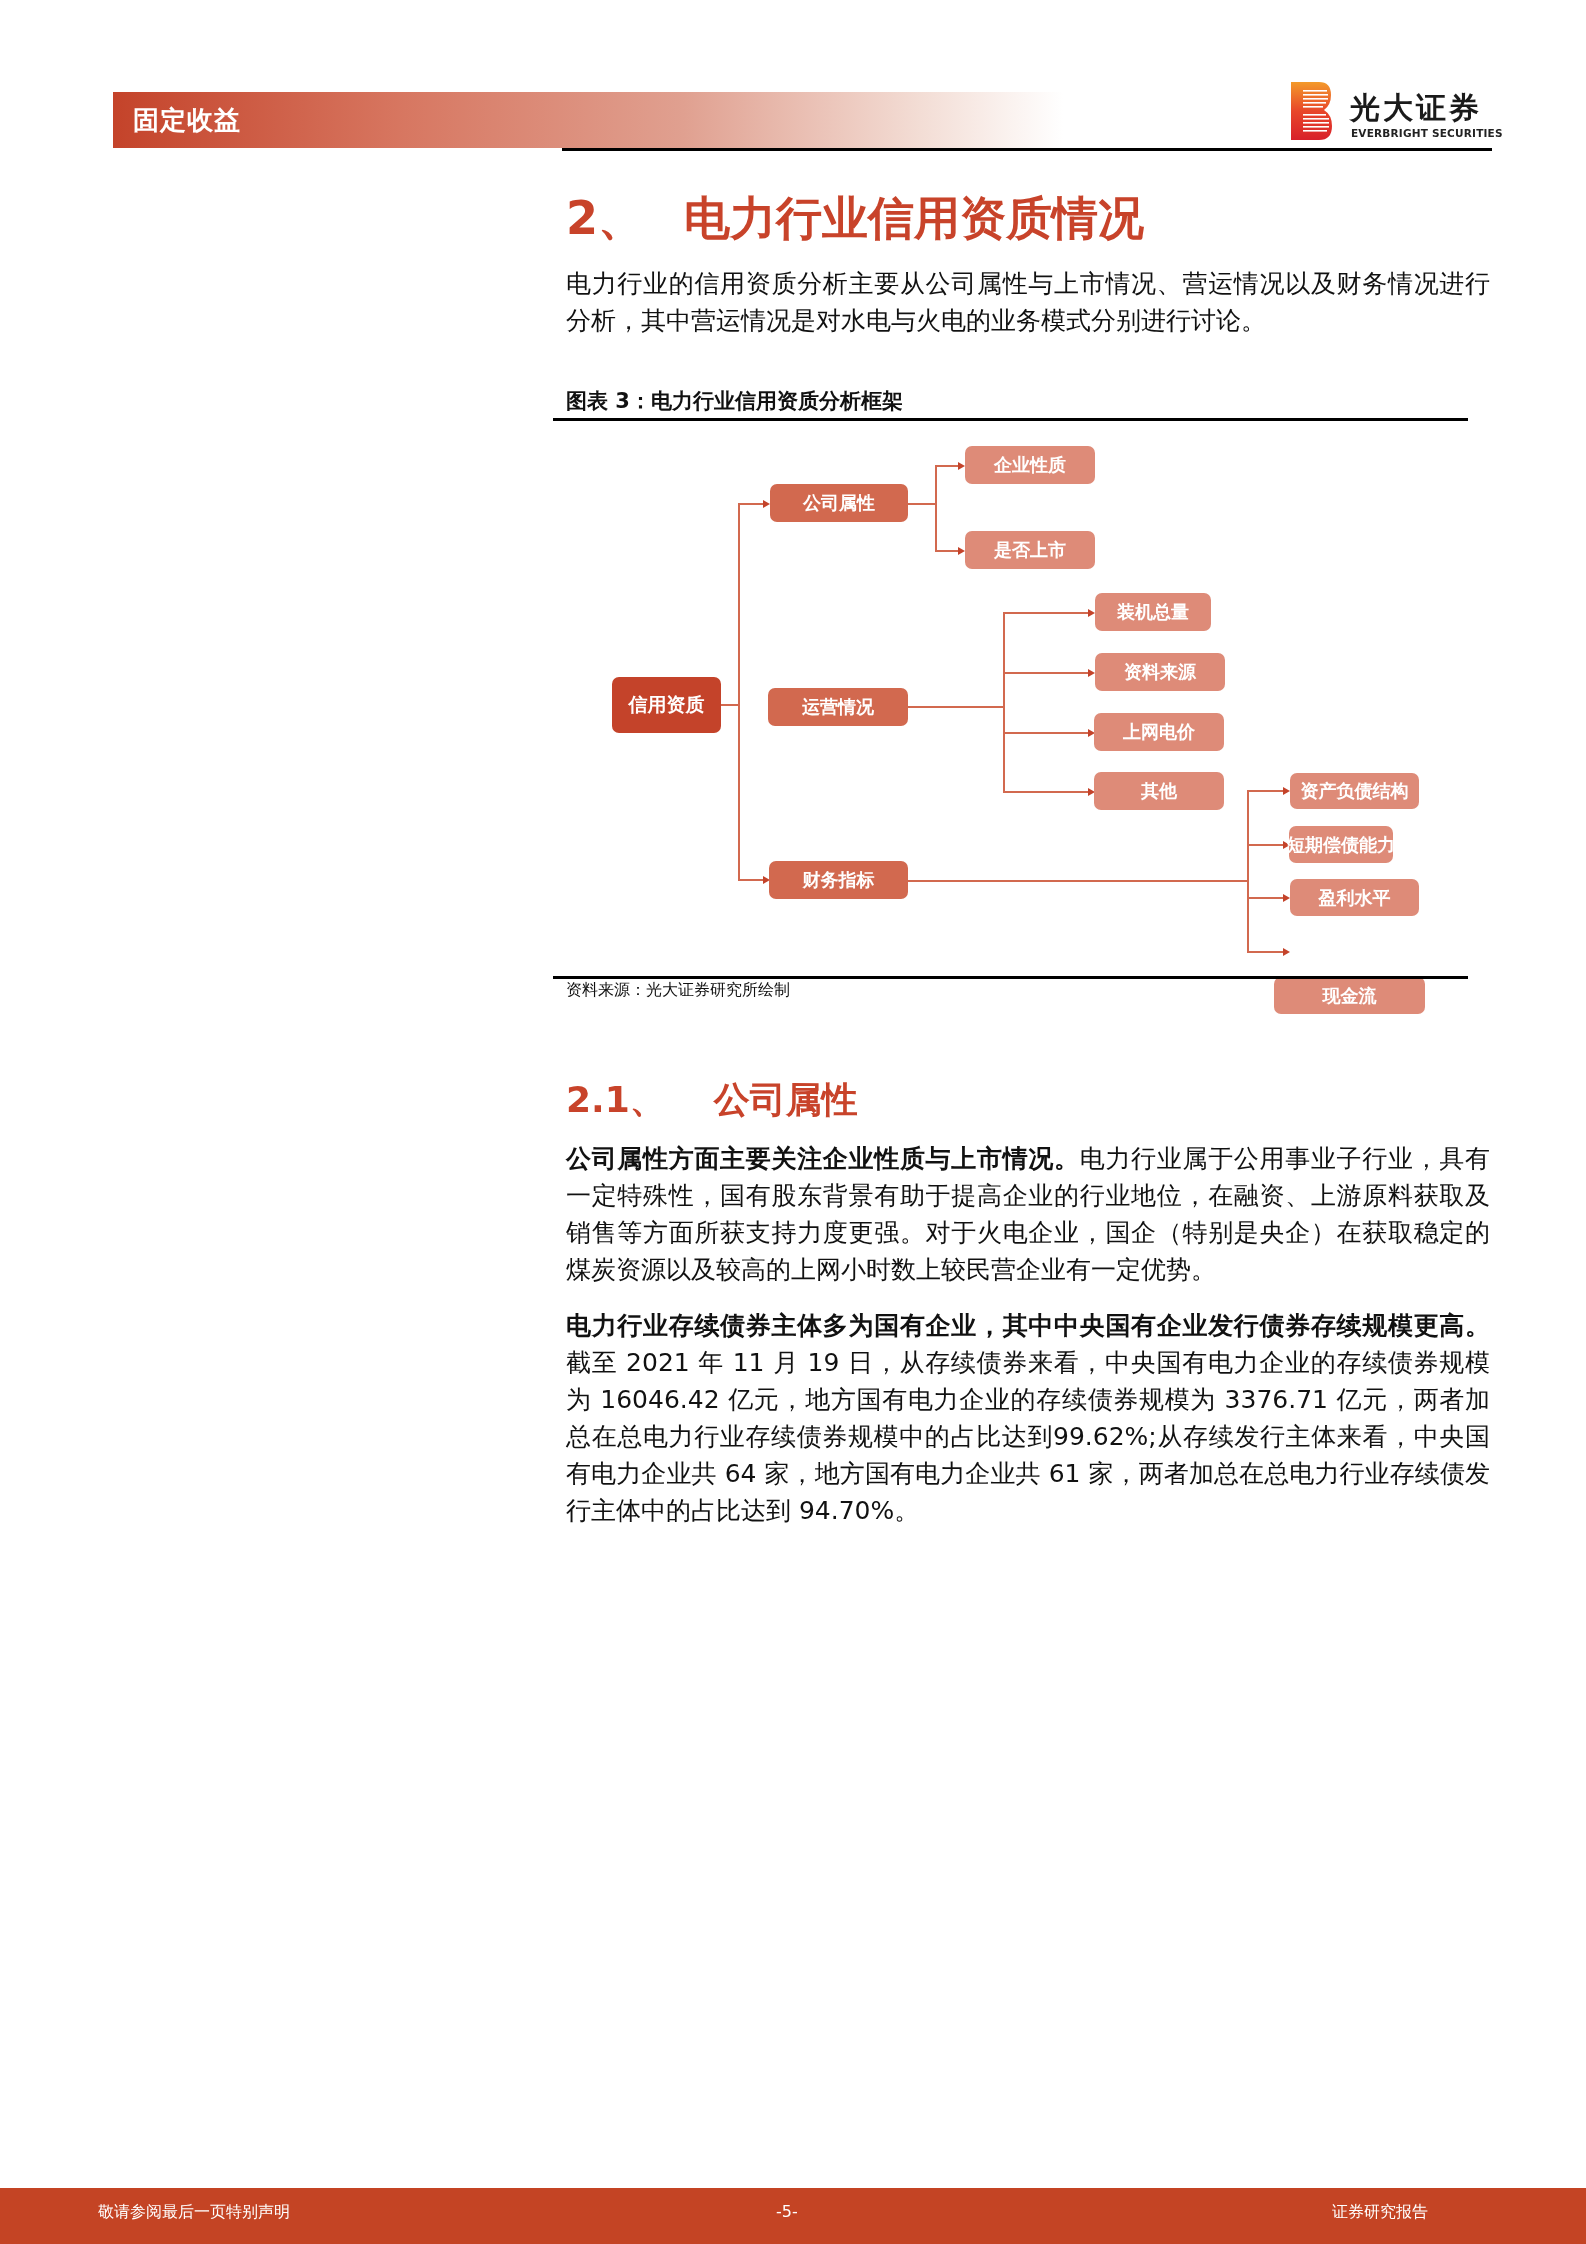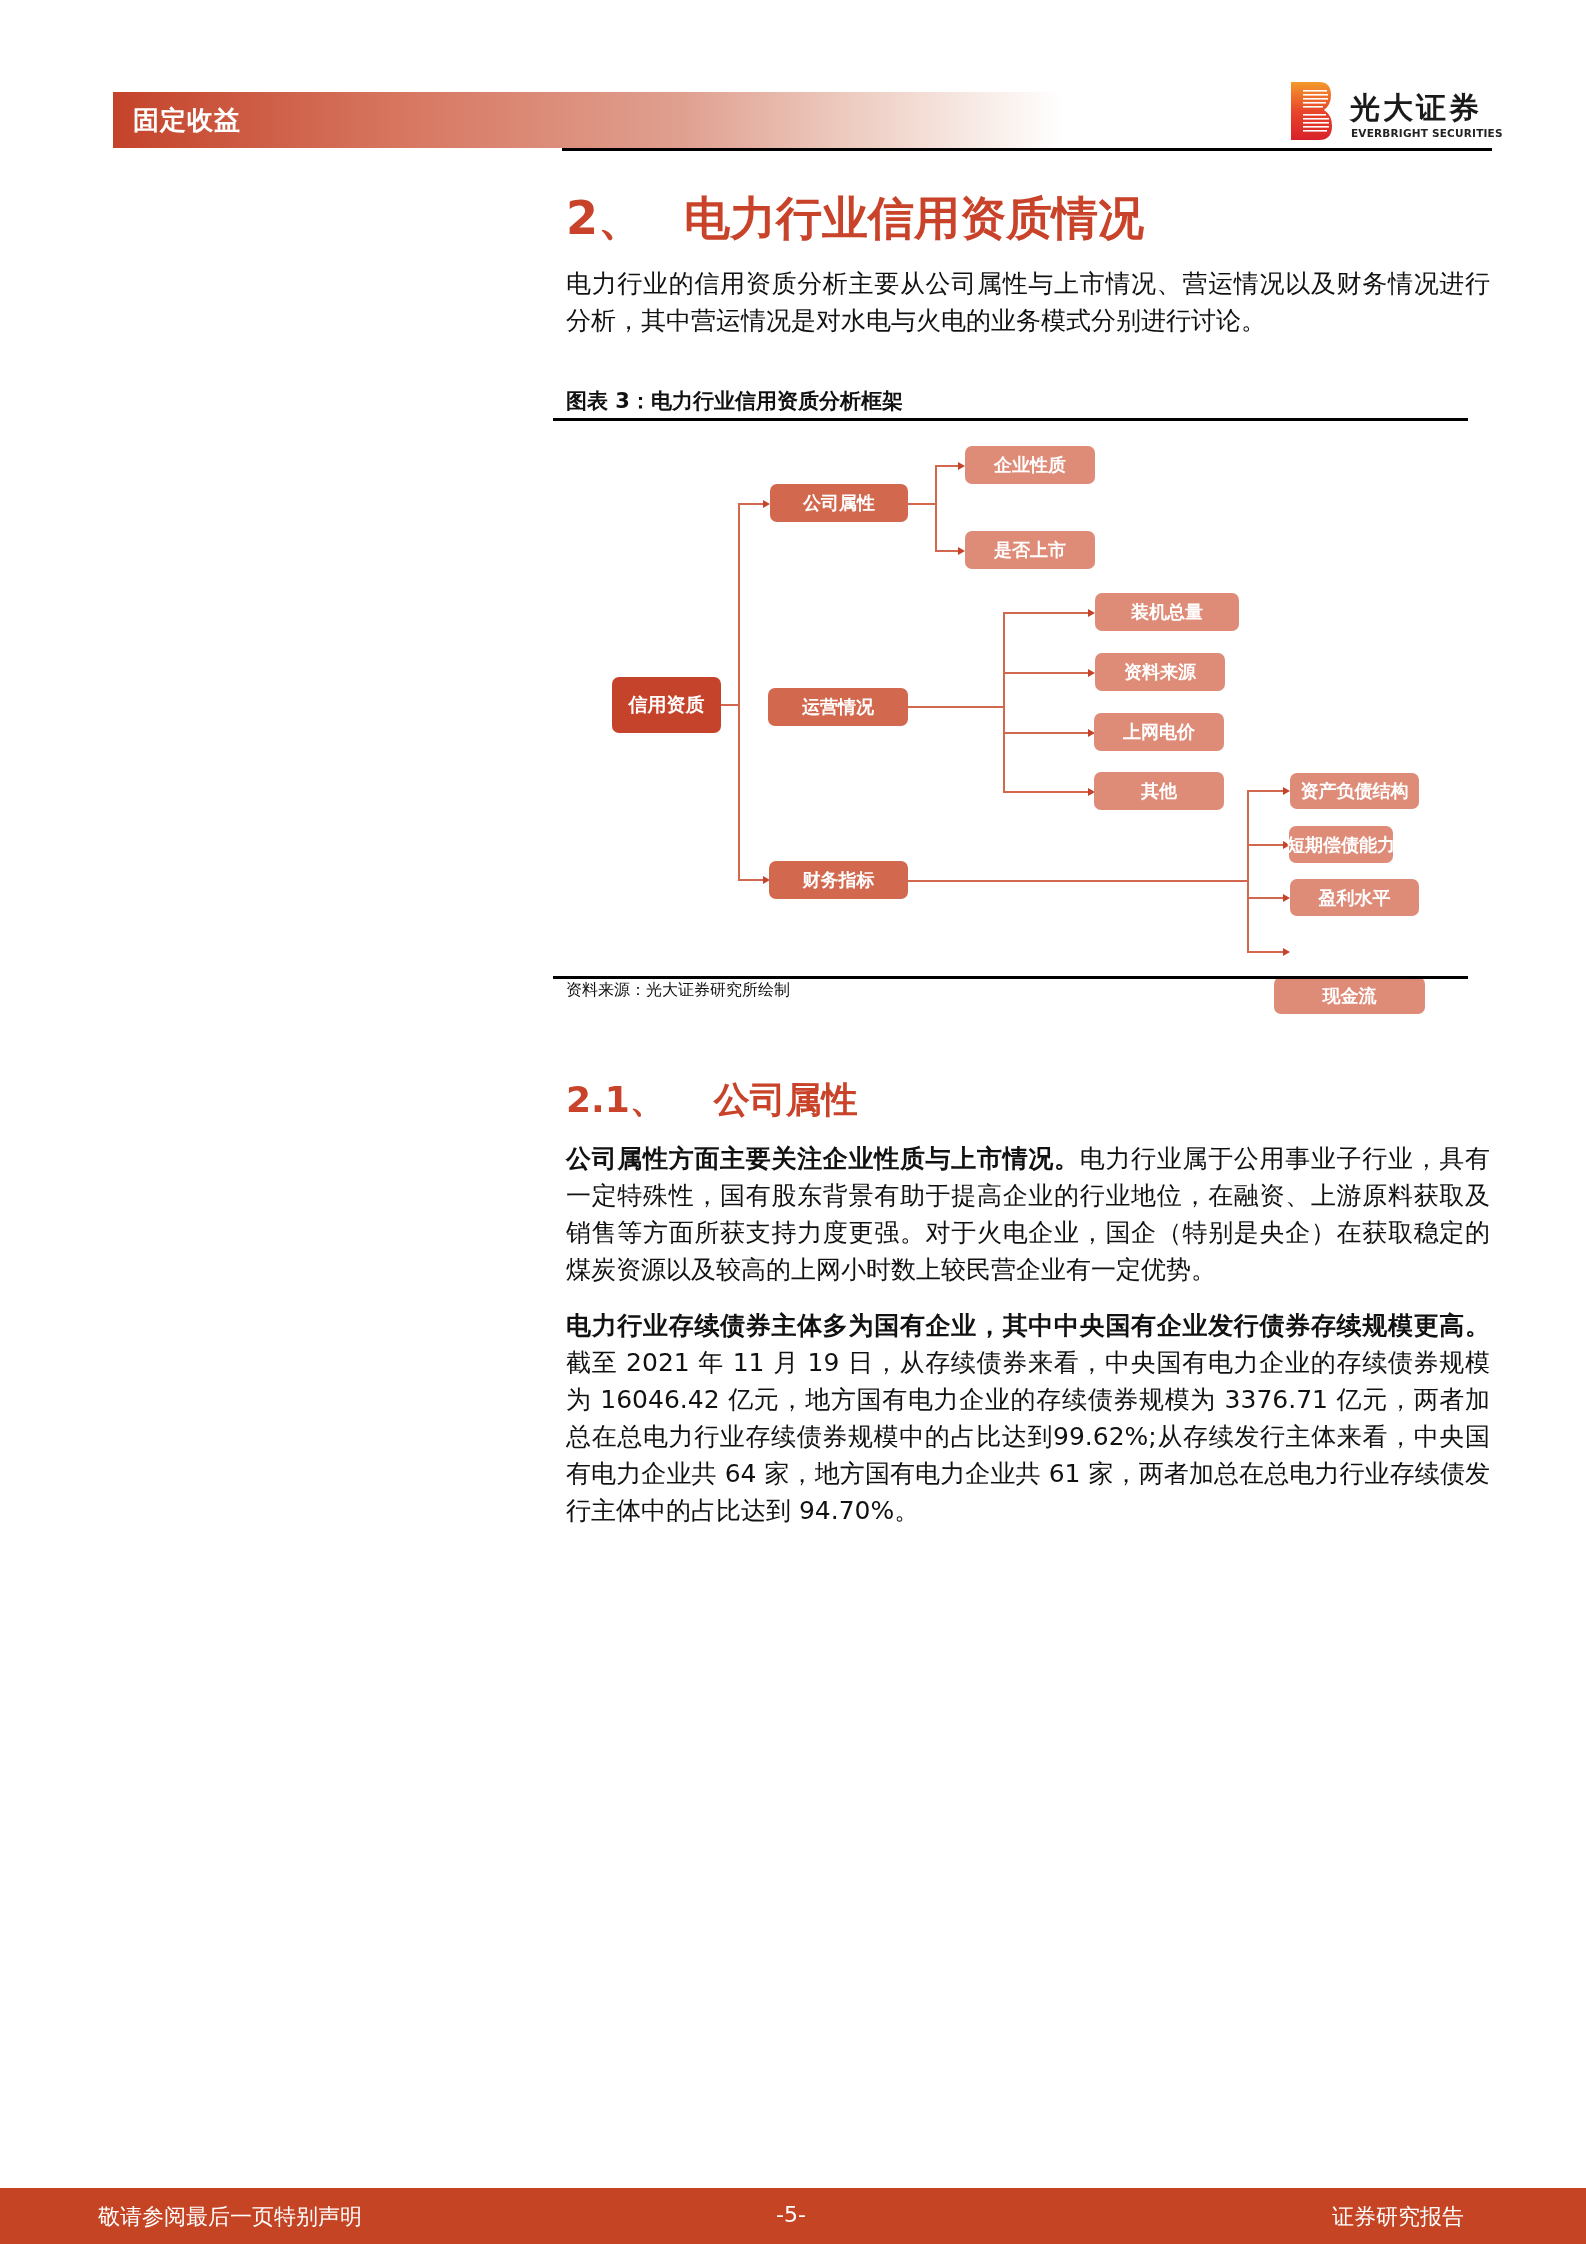--- a/index.html
+++ b/index.html
@@ -36,21 +36,21 @@
           display: flex; align-items: center; justify-content: center; white-space: nowrap; }
   .n-root { background: #c4432a; }
   .n-l1 { background: #d2694f; }
   .n-l2 { background: #de8b78; }
 
   .ln { position: absolute; background: #d2694f; }
   .arrow { position: absolute; width: 0; height: 0; border-top: 4px solid transparent; border-bottom: 4px solid transparent; border-left: 7px solid #c4432a; }
 
   
   #footer { left: 0; top: 2188px; width: 1586px; height: 56px; background: #c44424; }
-  #footer span { position: absolute; top: 14px; font-size: 22px; color: #fff; white-space: nowrap; }
+  #footer span { position: absolute; top: 14px; font-size: 16px; color: #fff; white-space: nowrap; }
   #ft-left { left: 98px; }
   #ft-mid { left: 776px; }
   #ft-right { left: 1332px; }
 </style>
 </head>
 <body>
 
 <div id="hdr-band" class="abs">
   <span>固定收益</span>
 </div>
@@ -130,21 +130,21 @@
 
   <div class="node n-root" style="left:612px; top:677px; width:109px; height:56px; font-size:19px;">信用资质</div>
 
   <div class="node n-l1" style="left:770px; top:484px; width:138px; height:38px;">公司属性</div>
   <div class="node n-l1" style="left:768px; top:688px; width:140px; height:38px;">运营情况</div>
   <div class="node n-l1" style="left:769px; top:861px; width:139px; height:38px;">财务指标</div>
 
   <div class="node n-l2" style="left:965px; top:446px; width:130px; height:38px;">企业性质</div>
   <div class="node n-l2" style="left:965px; top:531px; width:130px; height:38px;">是否上市</div>
 
-  <div class="node n-l2" style="left:1095px; top:593px; width:144px; height:38px;">装机总量</div>
+  <div class="node n-l2" style="left:1095px; top:593px; width:116px; height:38px;">装机总量</div>
   <div class="node n-l2" style="left:1095px; top:653px; width:130px; height:38px;">资料来源</div>
   <div class="node n-l2" style="left:1094px; top:713px; width:130px; height:38px;">上网电价</div>
   <div class="node n-l2" style="left:1094px; top:772px; width:130px; height:38px;">其他</div>
 
   <div class="node n-l2" style="left:1290px; top:773px; width:129px; height:36px;">资产负债结构</div>
   <div class="node n-l2" style="left:1289px; top:826px; width:104px; height:37px;">短期偿债能力</div>
   <div class="node n-l2" style="left:1290px; top:879px; width:129px; height:37px;">盈利水平</div>
   <div class="node n-l2" style="left:1274px; top:933px; width:151px; height:37px;margin-top:44px;">现金流</div>
 </div>
 

